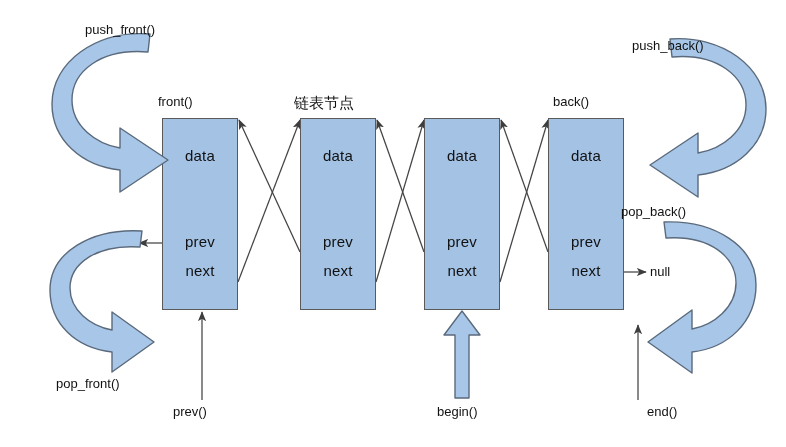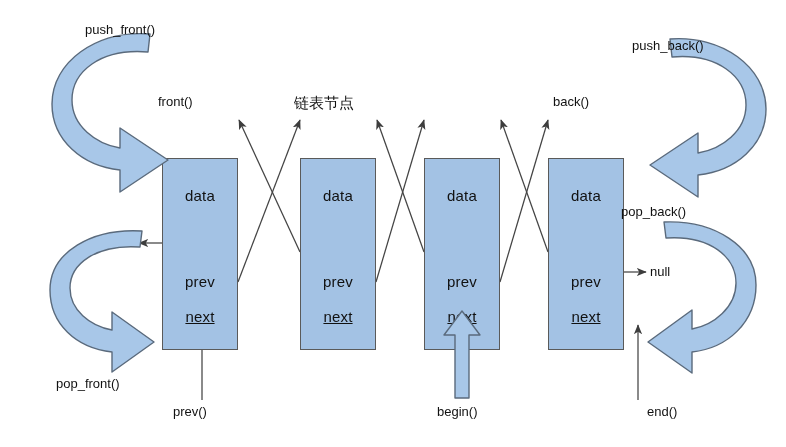--- a/index.html
+++ b/index.html
@@ -10,33 +10,32 @@
     font-family:"Liberation Sans","DejaVu Sans",sans-serif;
     overflow:hidden;
   }
   .node{
     position:absolute;
     width:76px;
     height:192px;
     background:#a3c2e4;
     border:1.2px solid #5a5a5a;
     box-sizing:border-box;
-    margin-top:40px;
   }
   .node .cell{
     position:absolute;
     left:0;right:0;
     text-align:center;
     font-size:15px;
     color:#111111;
     letter-spacing:.2px;
   }
   .node .cell.data{top:28px;}
   .node .cell.prev{top:114px;}
-  .node .cell.next{top:149px;text-decoration:underline;}
+  .node .cell.next{top:143px;}
   .caption{
     position:absolute;
     font-size:13px;
     color:#111111;
     white-space:nowrap;
   }
   .caption.cjk{font-family:"DejaVu Sans","Liberation Sans",sans-serif;font-size:15px;}
   svg.layer{position:absolute;left:0;top:0;width:786px;height:447px;overflow:visible;}
 </style>
 </head>

